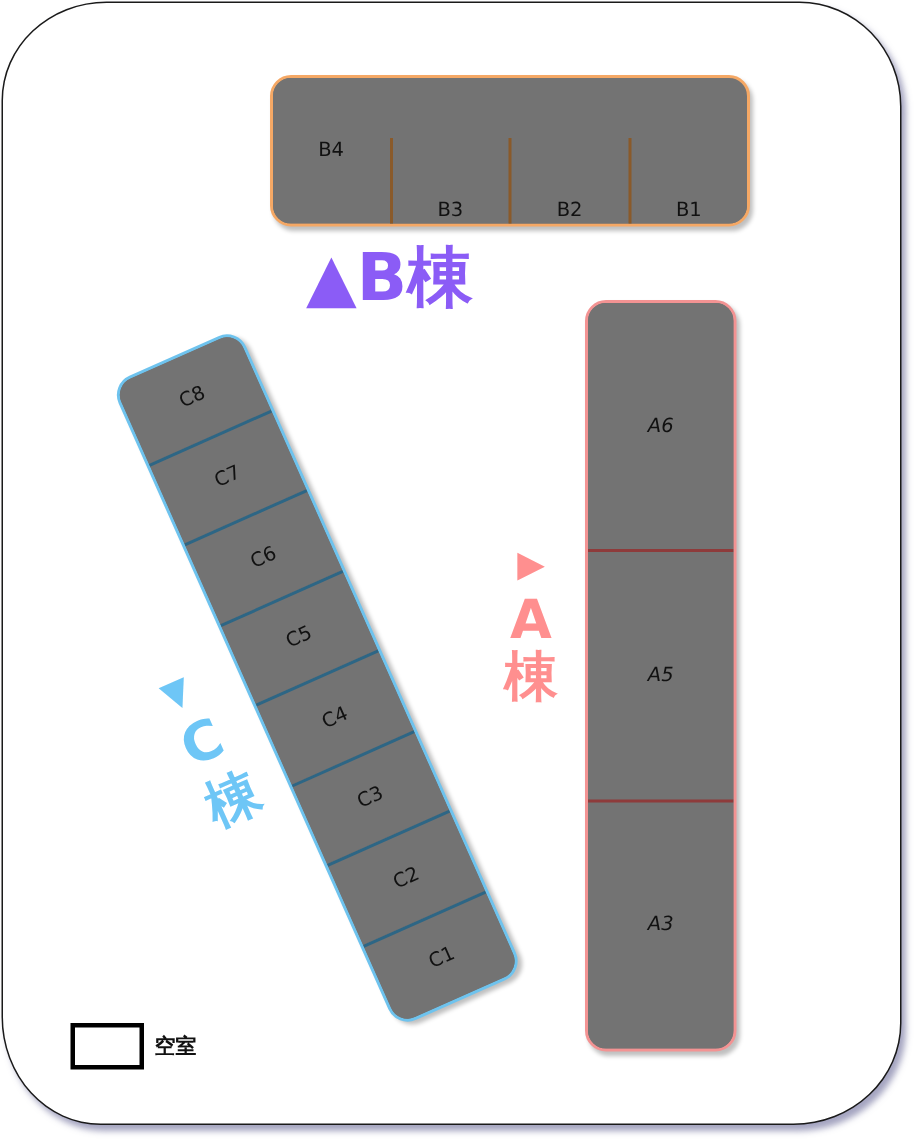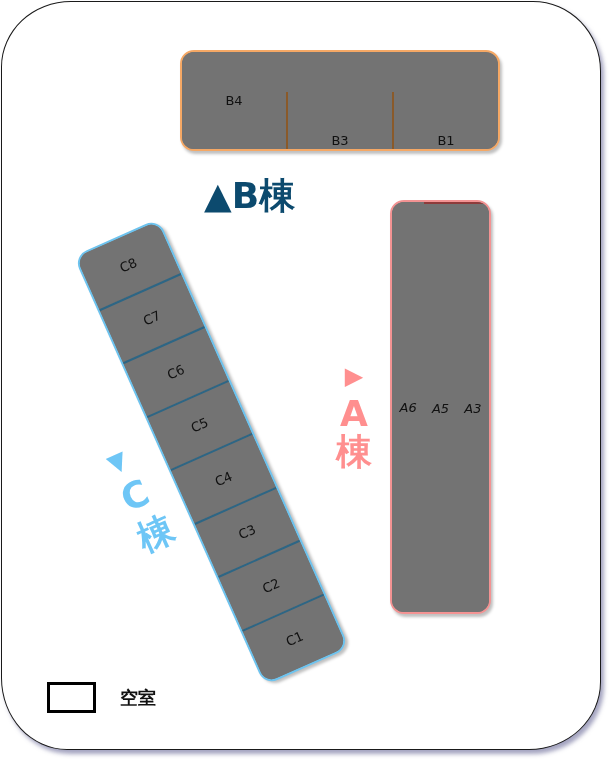--- a/index.html
+++ b/index.html
@@ -21,63 +21,64 @@
     position: absolute; left: 180px; top: 50px; width: 320px; height: 101px;
     border: 2px solid #f5a865; border-radius: 14px; box-sizing: border-box;
     background: #737373; overflow: hidden;
     box-shadow: 2px 3px 3px rgba(0,0,0,0.25);
     display: flex;
   }
   .bldg-b .cell { position: relative; flex: 1; height: 100%; font-style: normal; }
   .bldg-b .cell + .cell { border-left: 2px solid #8a5a2a; margin-top: 40px; }
   
   .bldg-a {
-    position: absolute; left: 390px; top: 200px; width: 101px; height: 414px;
+    position: absolute; left: 390px; top: 200px; width: 101px; height: 501px;
     border: 2px solid #f39393; border-radius: 14px; box-sizing: border-box;
     background: #737373; overflow: hidden;
     box-shadow: 2px 3px 3px rgba(0,0,0,0.25);
-    display: flex; 
+    display: flex; flex-direction: column;
   }
   .bldg-a .cell { position: relative; flex: 1; width: 100%; }
   .bldg-a .cell + .cell { border-top: 2px solid #8e3b3b; text-align: right; }
   
   .bldg-c {
     position: absolute; left: 165px; top: 217px; width: 93px; height: 470px;
     border: 2px solid #6ec3ee; border-radius: 14px; box-sizing: border-box;
     background: #737373; overflow: hidden;
     transform: rotate(-24deg); transform-origin: 50% 50%;
     box-shadow: 2px 3px 3px rgba(0,0,0,0.25);
     display: flex; flex-direction: column;
   }
   .bldg-c .cell { position: relative; flex: 1; width: 100%; font-style: normal; }
   .bldg-c .cell + .cell { border-top: 2px solid #2d6685; }
 
   .label { position: absolute; font-weight: bold; font-family: "DejaVu Sans", sans-serif; line-height: 1; }
-  .label-b { left: 204px; top: 178px; font-size: 36px; color: #0c4a6e; letter-spacing: 0px; }
+  .label-b { left: 204px; top: 164px; font-size: 44px; color: #8b5cf6; letter-spacing: 0px; }
   .label-a { left: 334px; top: 364px; color: #ff8f8f; text-align: center; width: 40px; }
   .label-a .arrow { display: block; font-size: 24px; }
   .label-a .letter { display: block; font-size: 36px; margin-top: 8px; }
   .label-a .kanji { display: block; font-size: 36px; margin-top: 2px; }
   .label-c { left: 100px; top: 448px; color: #6ec6f6; width: 90px; height: 110px; }
   .label-c .arrow { position: absolute; left: 8px; top: 2px; font-size: 24px; transform: rotate(-24deg); }
   .label-c .letter { position: absolute; left: 22px; top: 30px; font-size: 36px; transform: rotate(-24deg); }
   .label-c .kanji { position: absolute; left: 38px; top: 68px; font-size: 36px; transform: rotate(-24deg); }
 
   .legend { position: absolute; left: 47px; top: 682px; display: flex; align-items: center; }
   .legend-box { width: 49px; height: 31px; border: 3px solid #000; box-sizing: border-box; background: #fff; }
-  .legend-text { margin-left: 24px; font-size: 18px; color: #111; font-weight: bold; }
+  .legend-text { margin-left: 7px; font-size: 14px; color: #111; font-weight: bold; }
 </style>
 </head>
 <body>
 
 <div class="frame"></div>
 
 <div class="bldg-b">
   <div class="cell">B4</div>
   <div class="cell">B3</div>
+  <div class="cell">B2</div>
   <div class="cell">B1</div>
 </div>
 
 <div class="label label-b">
   <span>▲</span><span>B棟</span>
 </div>
 
 <div class="bldg-a">
   <div class="cell">A6</div>
   <div class="cell">A5</div>

